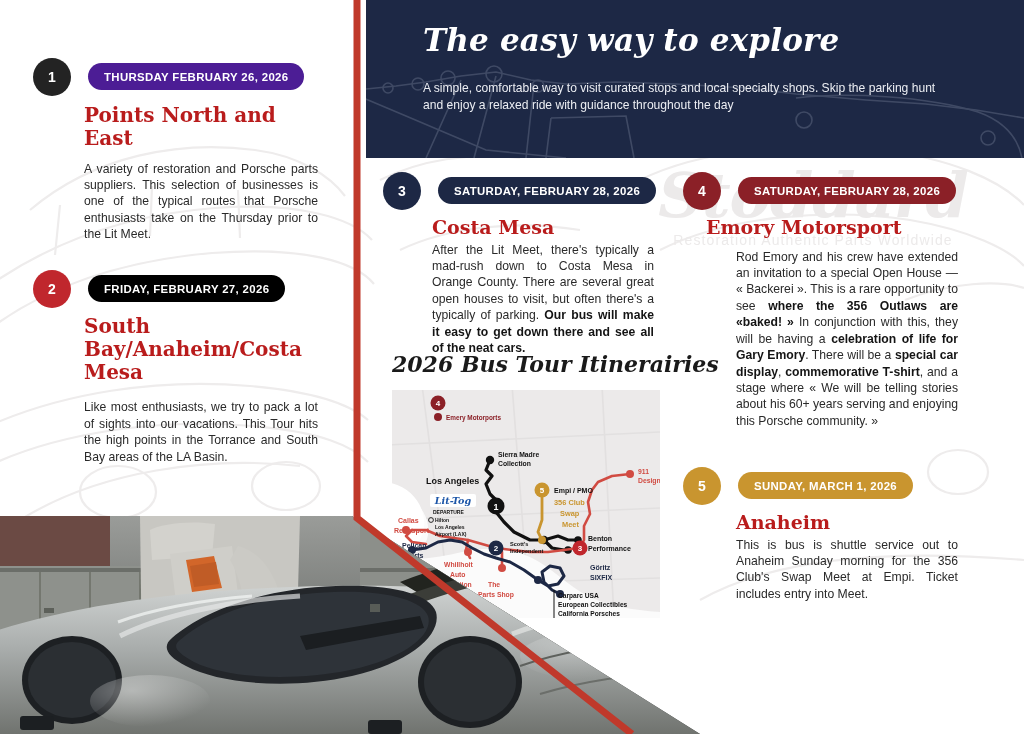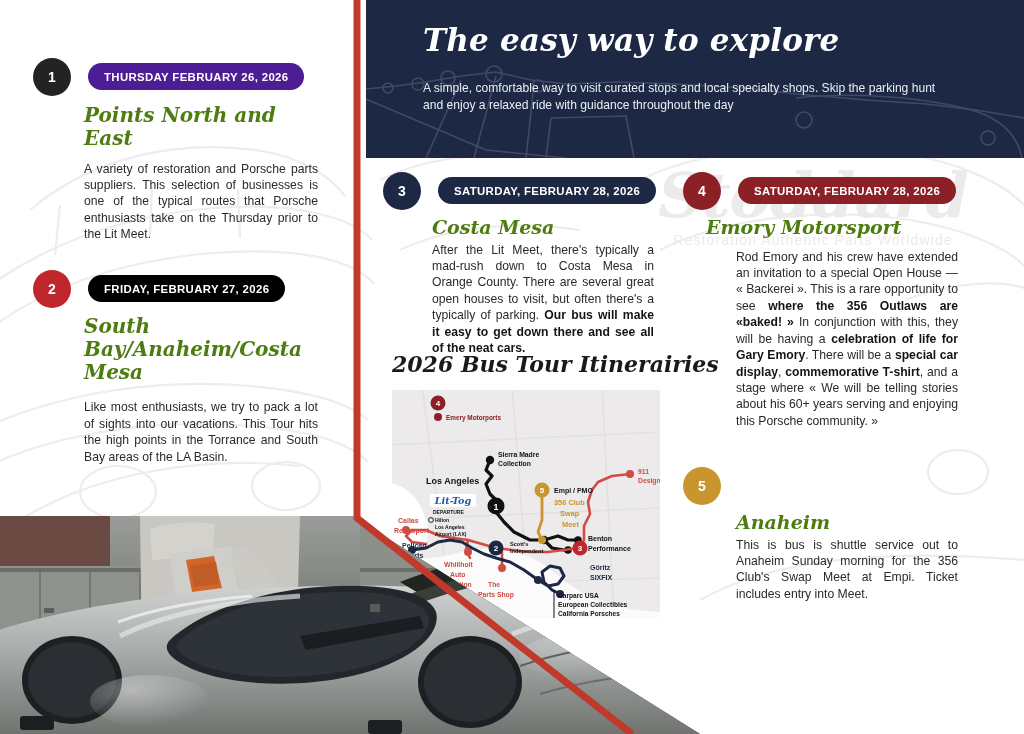--- a/index.html
+++ b/index.html
@@ -62,22 +62,22 @@
   }
   .date-pill {
     position: absolute; top: 5px;
     height: 27px; border-radius: 14px;
     color: #ffffff; font-size: 11.4px; font-weight: 600; letter-spacing: .35px;
     display: flex; align-items: center; justify-content: center;
     padding: 0 16px; white-space: nowrap;
   }
   .card-title {
     font-family: "DejaVu Serif", serif;
-    font-style: italic; font-weight: 700;
-    color: #4d7c0f; line-height: 1.14;
+    font-weight: 700;
+    color: #b91c1c; line-height: 1.14;
   }
   .card-body {
     font-size: 12.2px; line-height: 16.4px; color: #2a2a2a;
     text-align: justify;
   }
   .card-body b { font-weight: 700; color: #141414; }
 
   
   .t-dark  { background: #232323; }
   .t-red   { background: #c0272d; }
@@ -194,20 +194,21 @@
       <div class="num-badge t-maroon" style="left: 0px; top: 0px; background: rgb(139, 32, 39);">4</div>
       <div class="date-pill t-maroon" style="left: 55px; background: rgb(139, 32, 39);">SATURDAY, FEBRUARY 28, 2026</div>
     </div>
     <div class="card-title" style="font-size:19px; margin:17px 0 0 23px;">Emory Motorsport</div>
     <div class="card-body" id="card4body" style="margin:10px 0 0 53px; width:222px;"><span>Rod Emory and his crew have extended an invitation to a special Open House — « Backerei ». This is a rare opportunity to see </span><b>where the 356 Outlaws are «baked! »</b><span> In conjunction with this, they will be having a </span><b>celebration of life for Gary Emory</b><span>. There will be a </span><b>special car display</b><span>, </span><b>commemorative T-shirt</b><span>, and a stage where « We will be telling stories about his 60+ years serving and enjoying this Porsche community. »</span></div>
   </div>
 
   <div class="card" style="left:683px; top:467px; width:290px;">
     <div class="pill-row">
       <div class="num-badge t-gold" style="left: 0px; top: 0px; background: rgb(201, 149, 47);">5</div>
+      <div class="date-pill t-gold" style="left: 55px; background: rgb(201, 149, 47);">SUNDAY, MARCH 1, 2026</div>
     </div>
     <div class="card-title" style="font-size:19px; margin:17px 0 0 53px;">Anaheim</div>
     <div class="card-body" style="margin:3px 0 0 53px; width:222px;">This is bus is shuttle service out to Anaheim Sunday morning for the 356 Club's Swap Meet at Empi. Ticket includes entry into Meet.</div>
   </div>
 
   <div class="map-heading">2026 Bus Tour Itinerairies</div>
 
   <div class="map-panel" style="background: rgb(236, 234, 234);">
     <svg class="map-svg" viewBox="0 0 268 228" width="268" height="228" aria-hidden="true">
 

